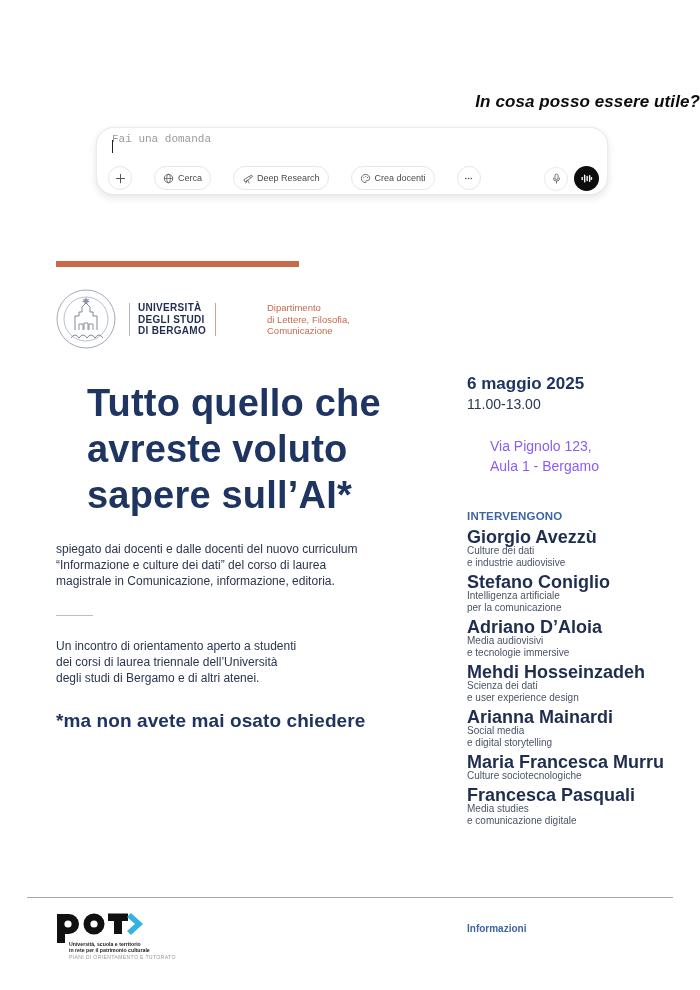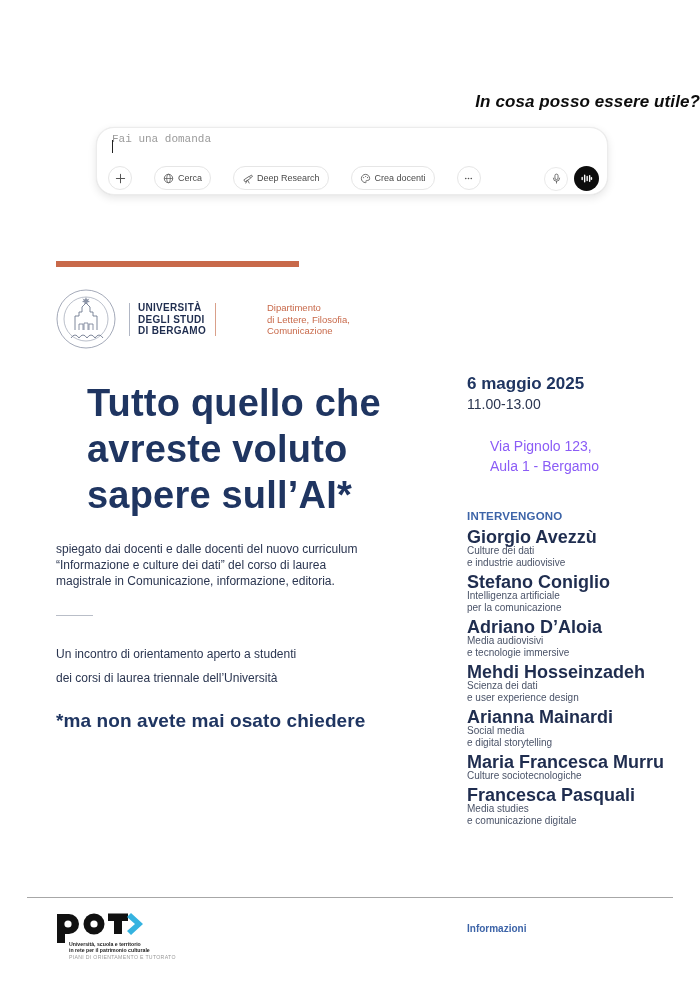--- a/index.html
+++ b/index.html
@@ -71,21 +71,21 @@
       position: absolute; left: 56px; top: 541px; width: 380px;
       font-size: 12px; line-height: 16px; color: #2a3550;
     }
     .desc div { white-space: nowrap; }
     .short-rule { position: absolute; left: 56px; top: 615px; width: 37px; height: 1px; background: #b9bec8; }
 
     .intro {
       position: absolute; left: 56px; top: 638px; width: 380px;
       font-size: 12px; line-height: 16px; color: #2a3550;
     }
-    .intro div { white-space: nowrap; margin-top: 8px; }
+    .intro div { white-space: nowrap; }
 
     .tagline {
       position: absolute; left: 56px; top: 710px; font-size: 19px; font-weight: 700; color: #1f3561;
       white-space: nowrap; letter-spacing: 0.1px;
     }
 
     
     .event-date { position: absolute; left: 467px; top: 374px; font-size: 17px; font-weight: 700; color: #1f3561; white-space: nowrap; }
     .event-time { position: absolute; left: 467px; top: 396px; font-size: 14px; color: #2a3550; white-space: nowrap; }
     .event-place { position: absolute; left: 490px; top: 436px; font-size: 14px; line-height: 20px; color: #8b5cf6; }
@@ -202,20 +202,21 @@
 <div class="desc">
   <div>spiegato dai docenti e dalle docenti del nuovo curriculum</div>
   <div>“Informazione e culture dei dati” del corso di laurea</div>
   <div>magistrale in Comunicazione, informazione, editoria.</div>
 </div>
 <div class="short-rule"></div>
 
 <div class="intro">
   <div>Un incontro di orientamento aperto a studenti</div>
   <div>dei corsi di laurea triennale dell’Università</div>
+  <div>degli studi di Bergamo e di altri atenei.</div>
 </div>
 
 <div class="tagline">*ma non avete mai osato chiedere</div>
 
 <div class="event-date">6 maggio 2025</div>
 <div class="event-time">11.00-13.00</div>
 <div class="event-place">
   <div>Via Pignolo 123,</div>
   <div>Aula 1 - Bergamo</div>
 </div>

